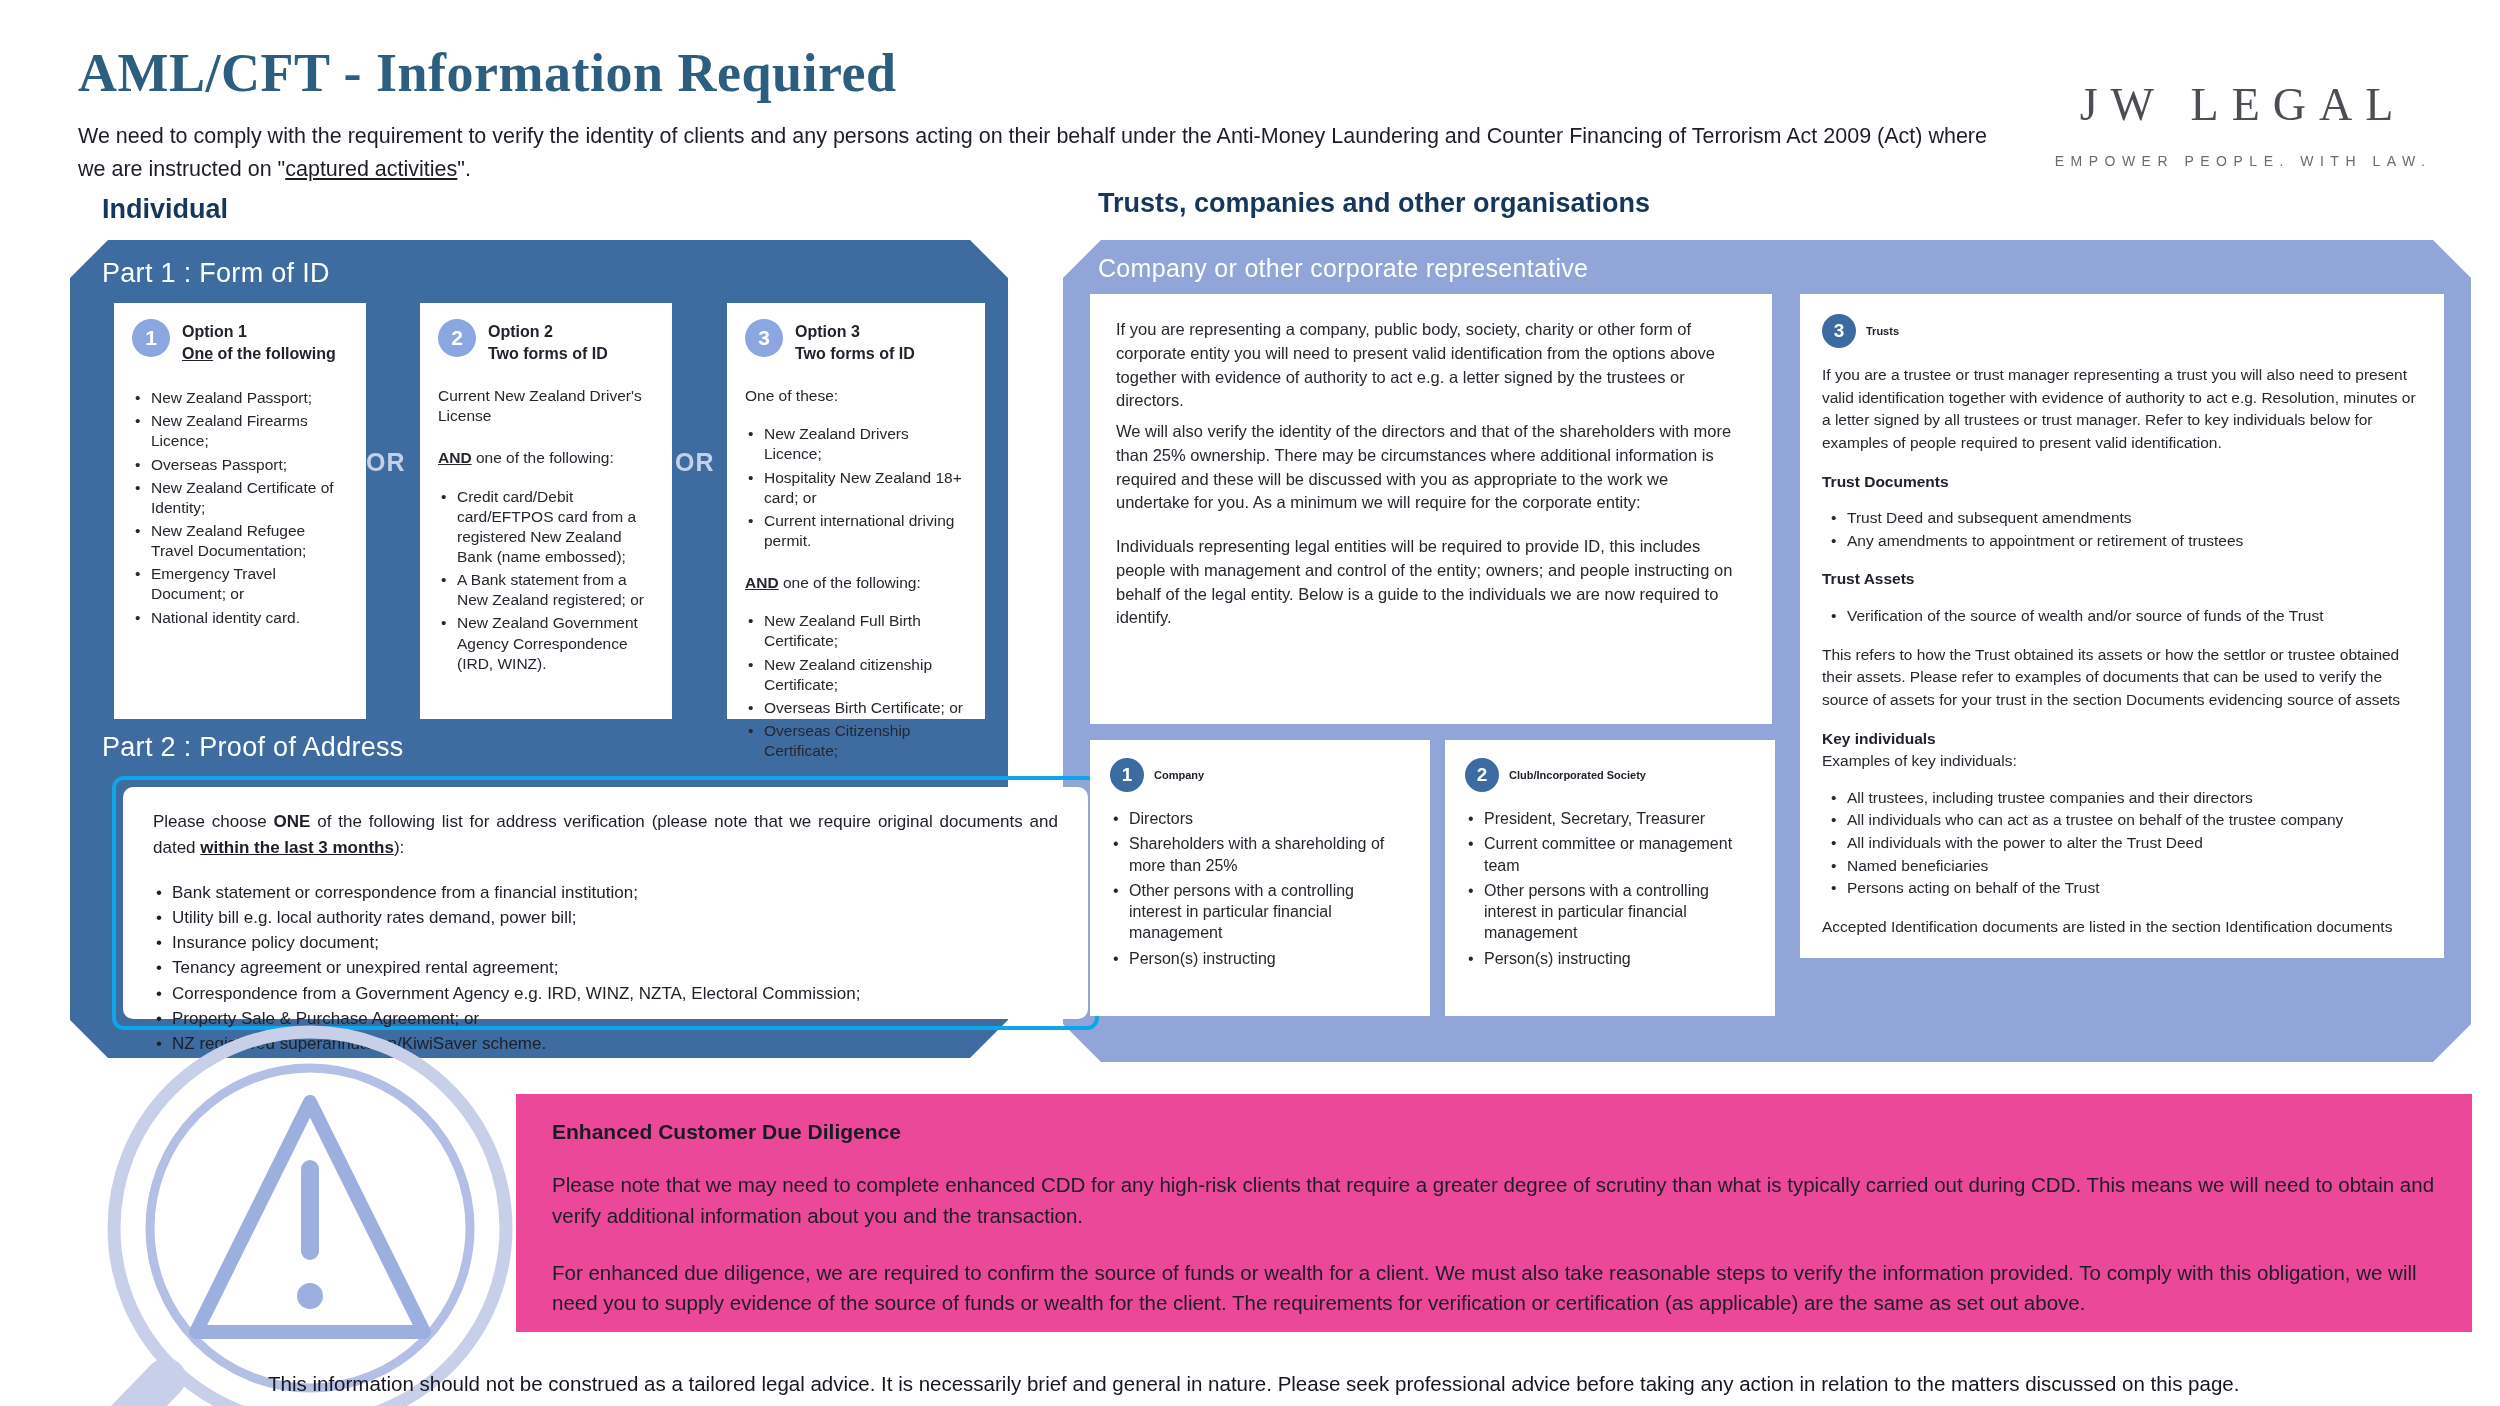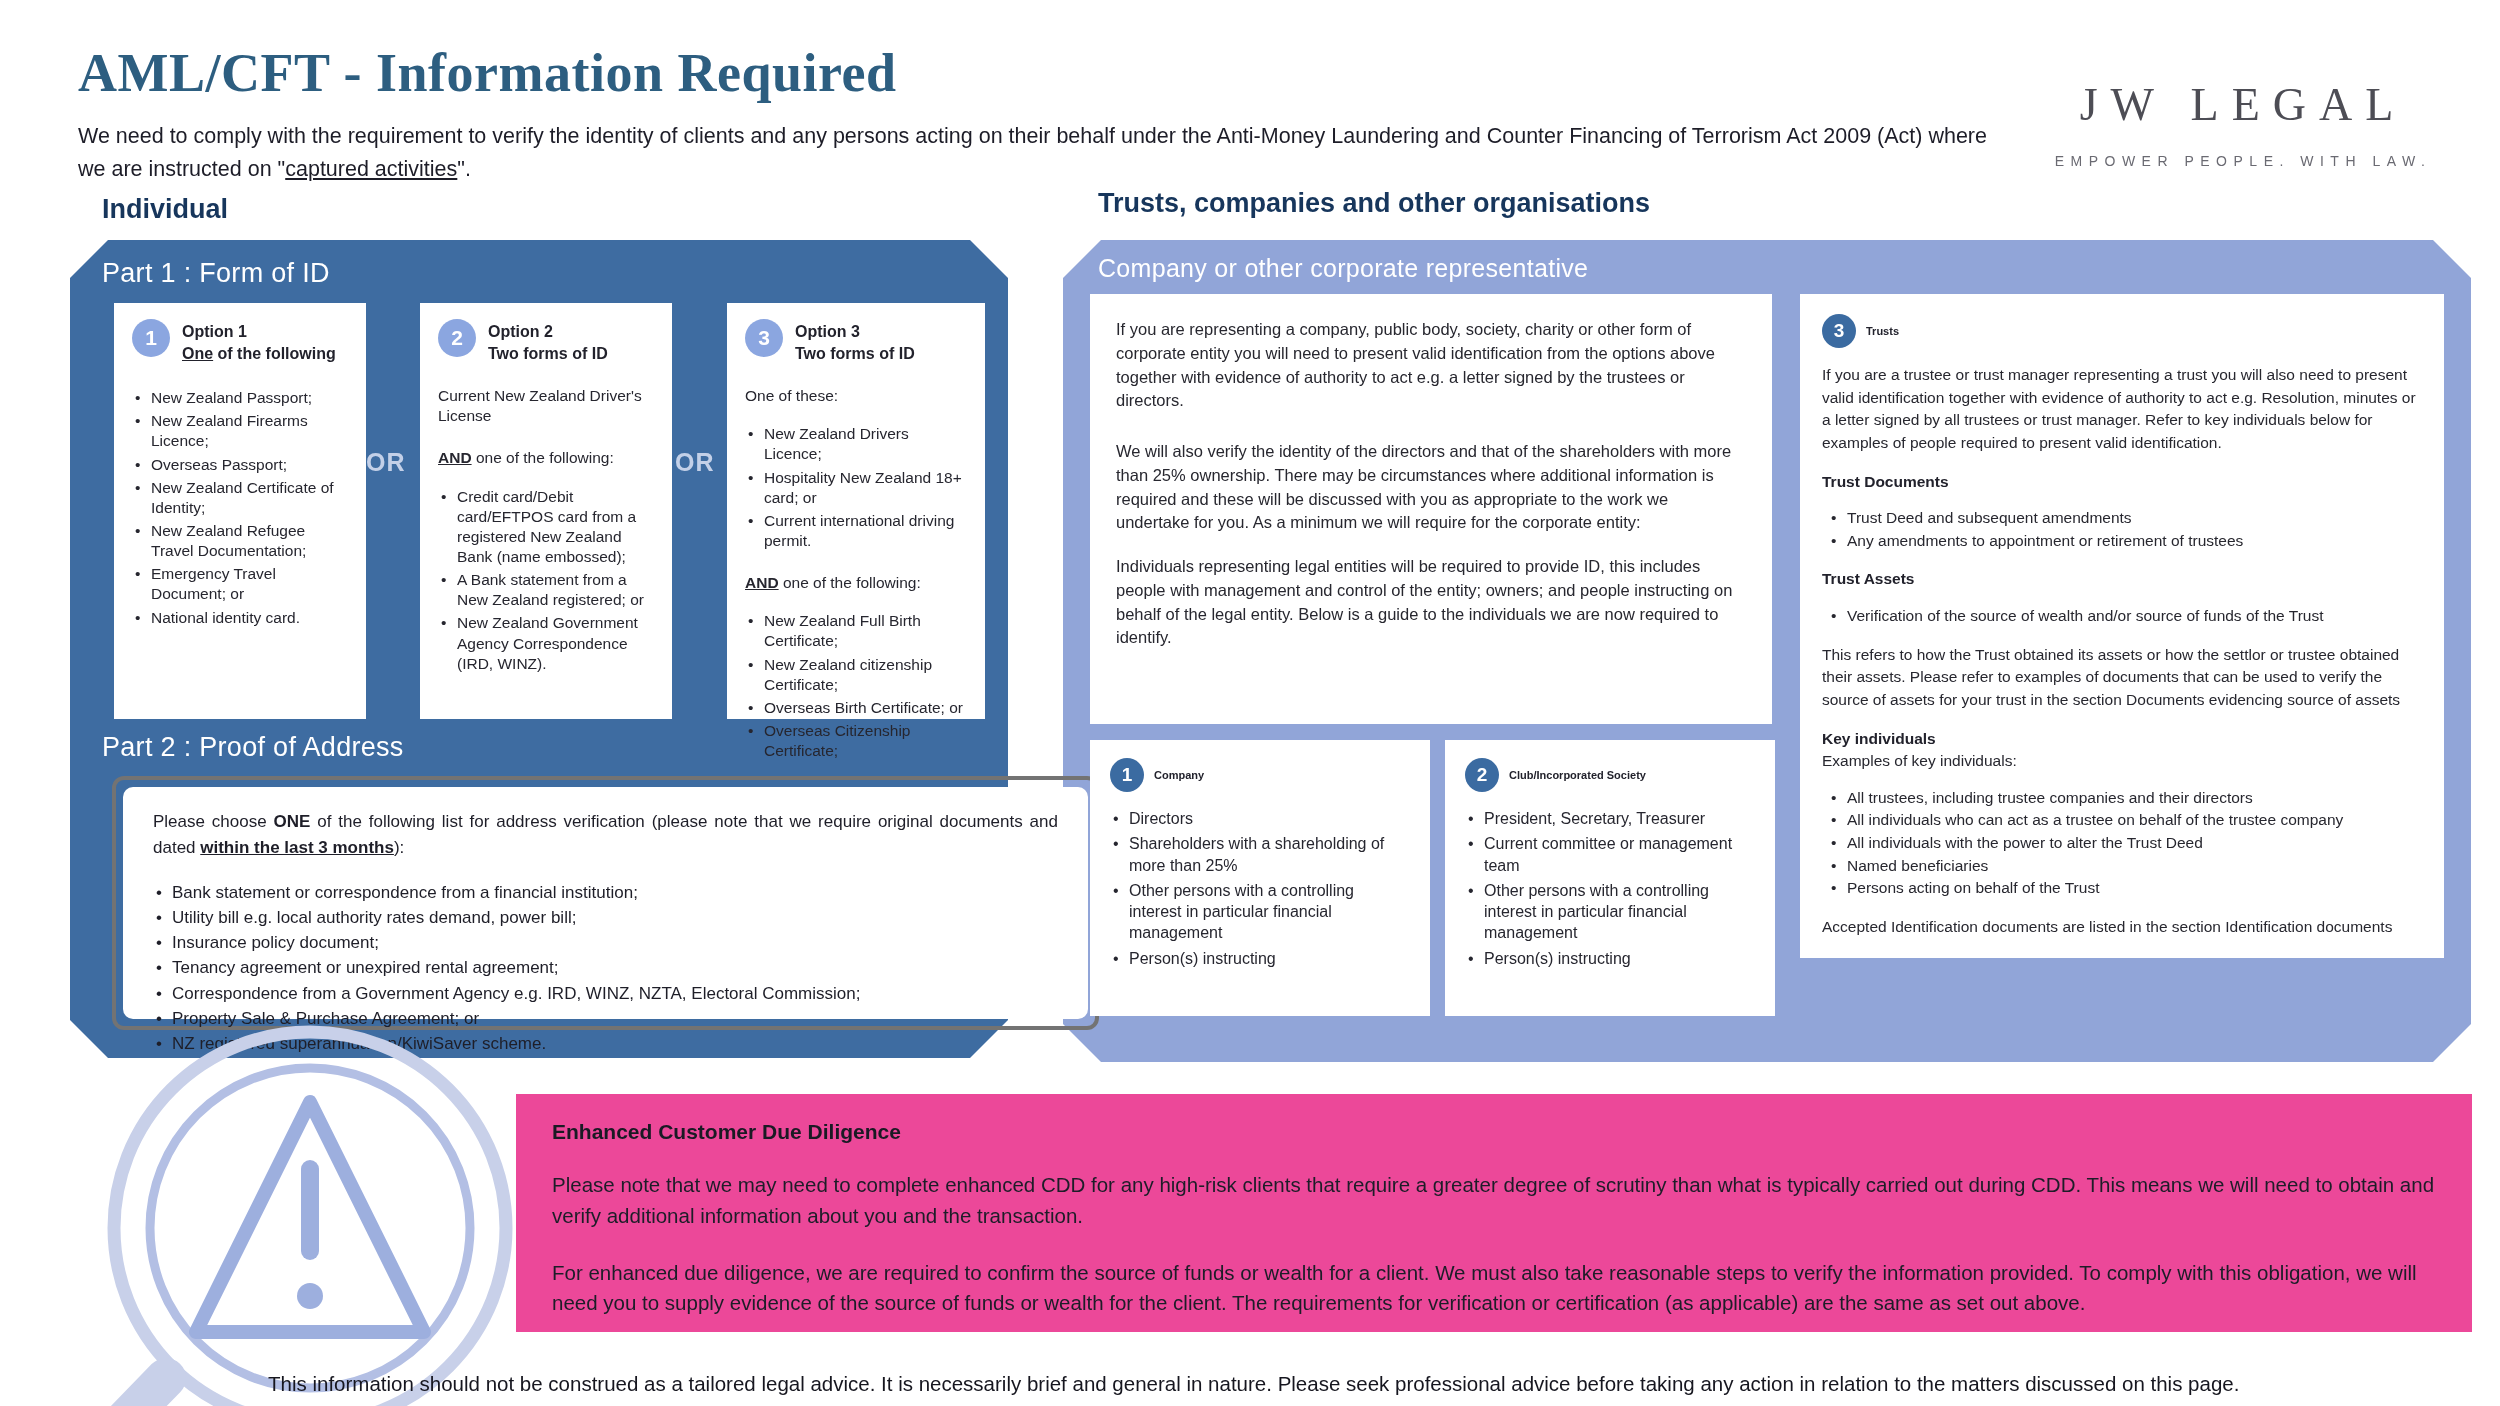--- a/index.html
+++ b/index.html
@@ -46,30 +46,30 @@
   .card .bullets { margin-top:24px; font-size:15.5px; line-height:1.3; }
   .card .bullets li { margin-bottom:3px; }
   .card p { font-size:15.5px; line-height:1.3; }
   .card .intro { margin-top:22px; }
   .card .andline { margin-top:22px; }
   .card .bullets.tight { margin-top:18px; }
   .bu { font-weight:700; text-decoration:underline; }
   .uo { text-decoration:underline; }
 
   
-  .addr-outer { position:absolute; left:112px; top:776px; width:987px; height:254px; border:4px solid #737373; border-radius:12px; padding:7px; z-index:2; }
+  .addr-outer { position:absolute; left:112px; top:776px; width:987px; height:254px; border:4px solid #0ea5e9; border-radius:12px; padding:7px; z-index:2; }
   .addr-inner { width:100%; height:100%; background:#ffffff; border-radius:10px; padding:22px 30px; }
   .addr-inner .intro { font-size:17px; line-height:1.5; text-align:justify; color:#1e1e28; }
   .addr-inner .bullets { margin-top:20px; font-size:17px; line-height:1.48; color:#1e1e28; }
   .b { font-weight:700; }
 
   
   .panel { position:absolute; background:#ffffff; z-index:2; }
   .p-corp { left:1090px; top:294px; width:682px; height:430px; padding:24px 26px; font-size:16.5px; line-height:1.44; color:#27272f; }
-  .p-corp p + p { margin-top:27px; }
+  .p-corp p + p { margin-top:7px; }
   .p-corp .bullets { margin:20px 0 0 8px; }
   .p-corp .after { margin-top:20px; }
   .p-company { left:1090px; top:740px; width:340px; height:276px; padding:18px 20px; }
   .p-club { left:1445px; top:740px; width:330px; height:276px; padding:18px 20px; }
   .ent-head { display:flex; align-items:center; gap:10px; }
   .ent-title { font-size:11px; font-weight:700; color:#22222c; }
   .p-company .bullets, .p-club .bullets { margin-top:16px; font-size:16px; line-height:1.33; }
   .p-company .bullets li, .p-club .bullets li { margin-bottom:4px; }
 
   .p-trusts { left:1800px; top:294px; width:644px; height:664px; padding:20px 22px; font-size:15.5px; line-height:1.46; color:#27272f; }

